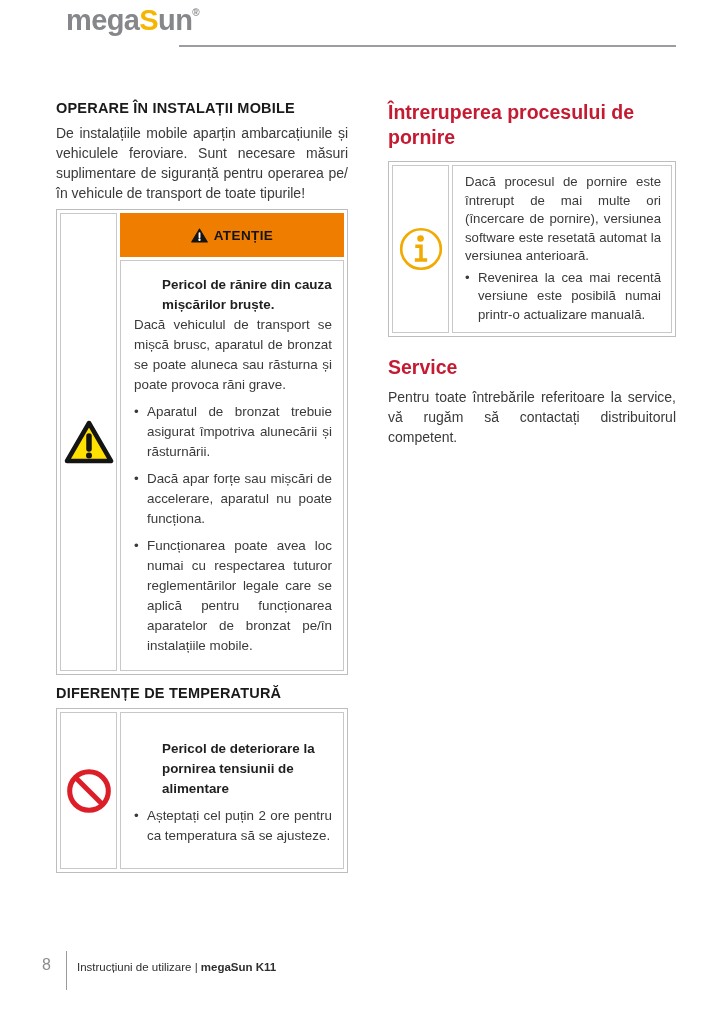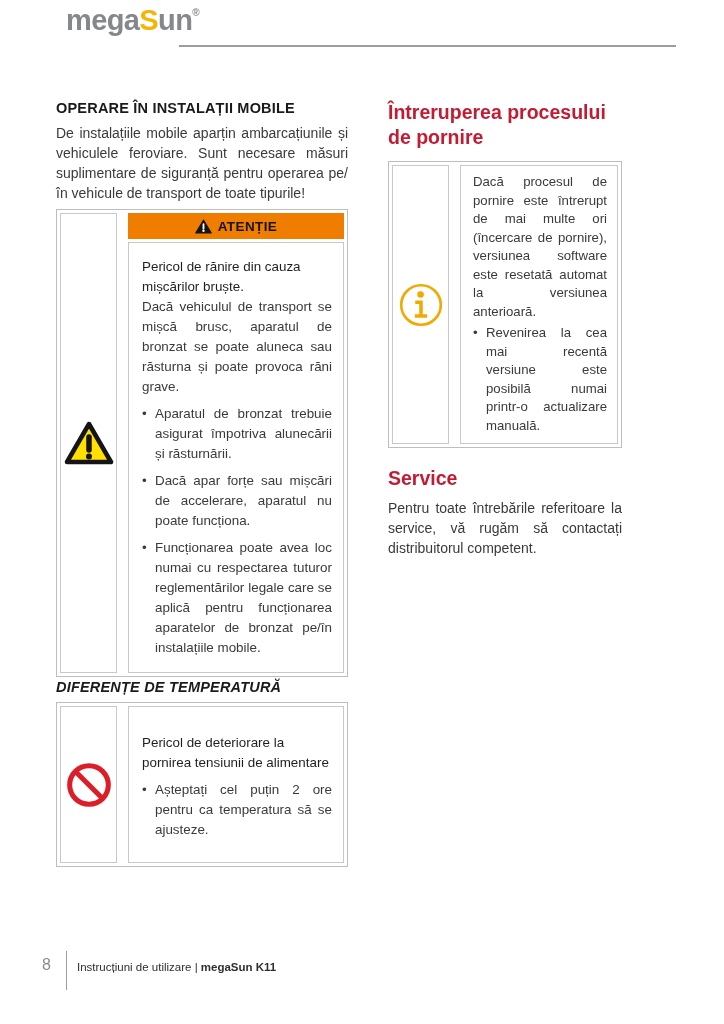--- a/index.html
+++ b/index.html
@@ -13,35 +13,35 @@
   
   .logo { position:absolute; left:66px; top:4px; font-size:29px; font-weight:bold; letter-spacing:-0.6px; }
   .logo .gray { color:#85878a; }
   .logo .gold { color:#f6b500; }
   .logo .reg  { color:#85878a; font-size:10px; vertical-align:14px; font-weight:bold; letter-spacing:0; }
   .header-rule { position:absolute; left:179px; top:45px; width:497px; height:2px; background:#9b9da0; }
 
   
   .col { position:absolute; top:100px; }
   .col-left  { left:56px;  width:292px; }
-  .col-right { left:388px; width:234px; }
+  .col-right { left:388px; width:288px; }
 
   .sec-heading { font-size:14.5px; font-weight:bold; color:#1a1a1a; letter-spacing:0.2px; margin-bottom:7px; }
-  .sec-heading.second { margin-top:2px;font-style:italic; }
+  .sec-heading.second { margin-top:10px; }
   .body-text { font-size:14px; line-height:20px; text-align:justify; color:#3a3a3a; }
 
   
-  .hazard-table { border:1px solid #bdbdbd; padding:3px; display:flex; gap:11px; margin-top:6px; background:#fff; }
+  .hazard-table { border:1px solid #bdbdbd; padding:3px; display:flex; gap:3px; margin-top:6px; background:#fff; }
   .icon-cell { width:57px; flex:none; border:1px solid #c8c8c8; display:flex; align-items:center; justify-content:center; }
   .content-col { flex:1; display:flex; flex-direction:column; gap:3px; }
-  .attn-bar { background:#ee7d00; height:26px; flex:none; display:flex; align-items:center; justify-content:center; gap:6px;
+  .attn-bar { background:#ee7d00; height:44px; flex:none; display:flex; align-items:center; justify-content:center; gap:6px;
               color:#141414; font-weight:bold; font-size:13.5px; letter-spacing:0.4px; }
   .text-cell { border:1px solid #c8c8c8; padding:14px 11px 14px 13px; font-size:13.4px; line-height:20px;
                text-align:justify; flex:1; color:#3a3a3a; }
-  .box-title { font-weight:normal; color:#1f1f1f; text-align:left; }
+  .box-title { font-weight:bold; color:#1f1f1f; text-align:left;margin-left:28px; }
   .bullet { display:flex; margin-top:7px; }
   .bullet .marker { width:13px; flex:none; }
   .bullet .btext { flex:1; text-align:justify; }
 
   .notice .text-cell { padding-top:26px; padding-bottom:22px; }
 
   
   .red-heading { color:#c41b32; font-size:19.5px; line-height:25px; font-weight:bold; margin-bottom:11px; }
   .red-heading.service { margin-top:18px; margin-bottom:7px; }
   .info .text-cell { padding:7px 10px 8px 12px; font-size:13.2px; line-height:18.5px; }

